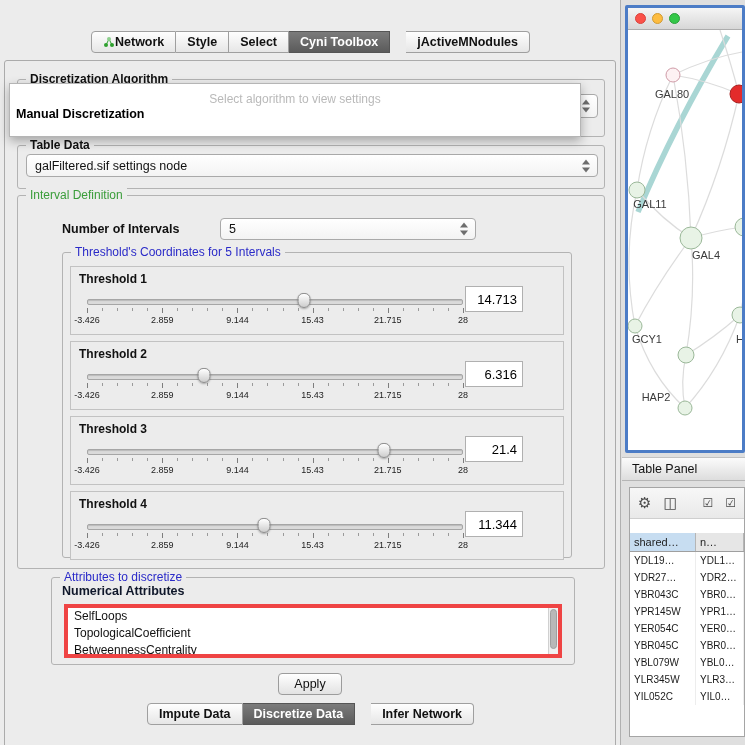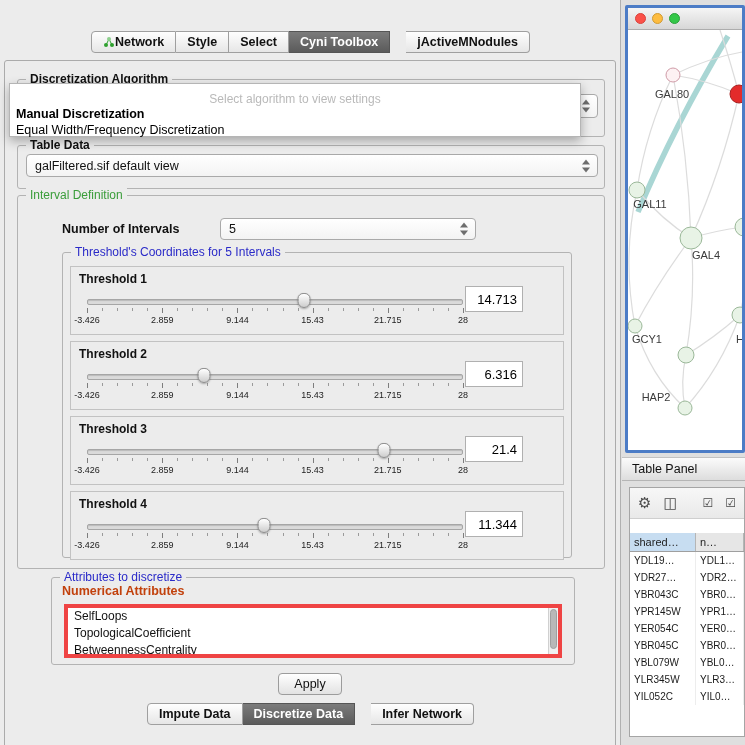--- a/index.html
+++ b/index.html
@@ -54,21 +54,21 @@
   .thr-label{position:absolute;left:8px;top:5px;font-weight:bold;font-size:12px;color:#111;}
   .slider{position:absolute;left:16px;right:100px;top:25px;height:38px;}
   .track{position:absolute;left:0;right:0;top:7px;height:4px;background:#dadada;border:1px solid #a6a6a6;border-radius:2px;box-shadow:inset 0 1px 1px rgba(0,0,0,.15);}
   .thumb{position:absolute;top:1px;width:13px;height:15px;background:linear-gradient(#ffffff,#cdcdcd);border:1px solid #8d8d8d;border-radius:6px 6px 7px 7px;box-shadow:0 1px 2px rgba(0,0,0,.3);transform:translateX(-50%);box-sizing:border-box;}
   .tick{position:absolute;top:16px;width:1px;height:3px;background:#9a9a9a;}
   .tick.major{height:5px;background:#7d7d7d;}
   .tick-label{position:absolute;top:23px;transform:translateX(-50%);font-size:9px;color:#222;white-space:nowrap;}
   .thr-value{position:absolute;right:40px;top:19px;width:58px;height:26px;background:#fff;border:1px solid #b0b0b0;font-size:13px;color:#000;display:flex;align-items:center;justify-content:flex-end;padding-right:5px;box-sizing:border-box;}
 
   .attr-group{left:46px;top:516px;width:524px;height:88px;}
-  .attr-label{position:absolute;left:10px;top:6px;font-weight:bold;font-size:12.5px;color:#c2410c;}
+  .attr-label{position:absolute;left:10px;top:6px;font-weight:bold;font-size:12.5px;color:#0f172a;}
   .listbox{position:absolute;left:12px;top:26px;width:498px;height:54px;background:#fff;border:4px solid #ef4444;overflow:hidden;box-sizing:border-box;}
   .list-item{font-size:12px;line-height:17px;padding:0 6px;color:#111;white-space:nowrap;}
   .vscroll{position:absolute;right:0;top:0;width:10px;height:100%;background:#f0f0f0;border-left:1px solid #d0d0d0;box-sizing:border-box;}
   .vthumb{position:absolute;left:1px;right:1px;top:1px;height:88%;background:#b8b8b8;border:1px solid #9f9f9f;border-radius:4px;box-sizing:border-box;}
 
   .apply{position:absolute;left:50%;transform:translateX(-50%);top:612px;width:64px;height:22px;border:1px solid #9c9c9c;border-radius:4px;background:linear-gradient(#ffffff,#e2e2e2);font-size:12.5px;font-family:inherit;color:#111;padding:0;}
 
   
   .net-window{position:absolute;left:625px;top:5px;width:120px;height:448px;border:3px solid #4c7cc6;border-radius:2px;background:#fff;box-sizing:border-box;overflow:hidden;}
   .net-titlebar{height:21px;background:linear-gradient(#f5f5f5,#d7d7d7);border-bottom:1px solid #adadad;display:flex;align-items:center;gap:6px;padding-left:7px;}
@@ -127,28 +127,27 @@
       <span class="group-title black">Discretization Algorithm</span>
       <div class="combo">
         <span class="stepper"></span>
       </div>
     </div>
 
     <div class="dropdown">
       <div class="dd-hint">Select algorithm to view settings</div>
       <div>
           <div class="dd-option bold">Manual Discretization</div>
-          <div class="dd-option">Equal Width/Frequency Discretization</div>
         </div>
     </div>
 
     <div class="group tdata">
       <span class="group-title black">Table Data</span>
       <div class="combo">
-        <span class="combo-text">galFiltered.sif default view</span>
+        <span class="combo-text">galFiltered.sif settings node</span>
         <span class="stepper"></span>
       </div>
     </div>
 
     <div class="group interval">
       <span class="group-title green">Interval Definition</span>
       <span class="num-label">Number of Intervals</span>
       <div class="combo num-combo">
         <span class="combo-text">5</span>
         <span class="stepper"></span>

